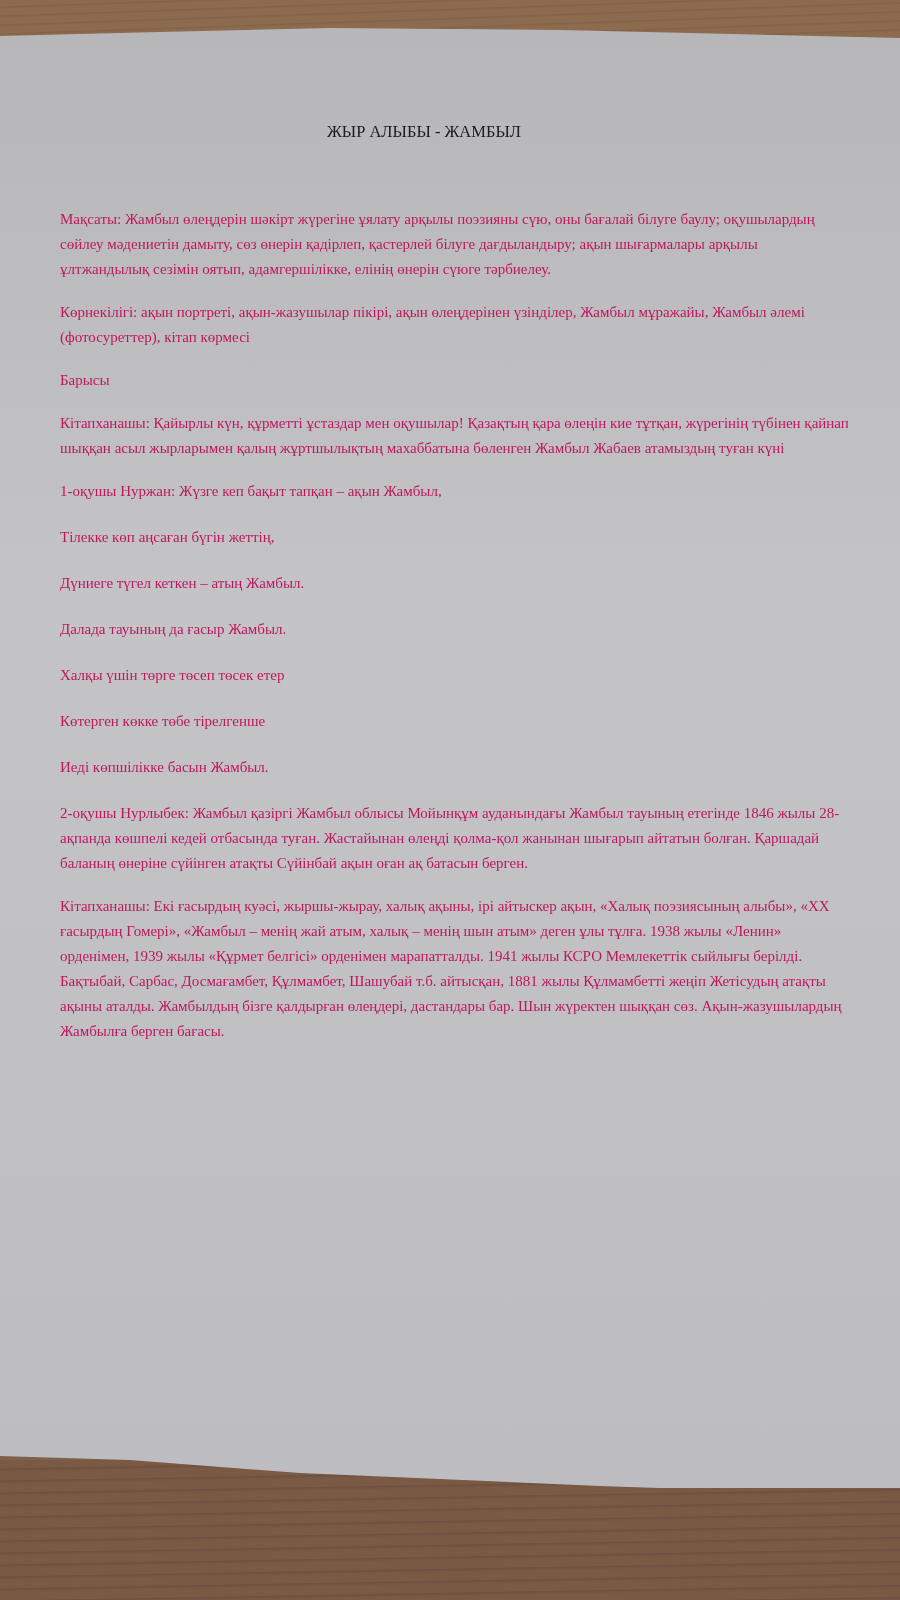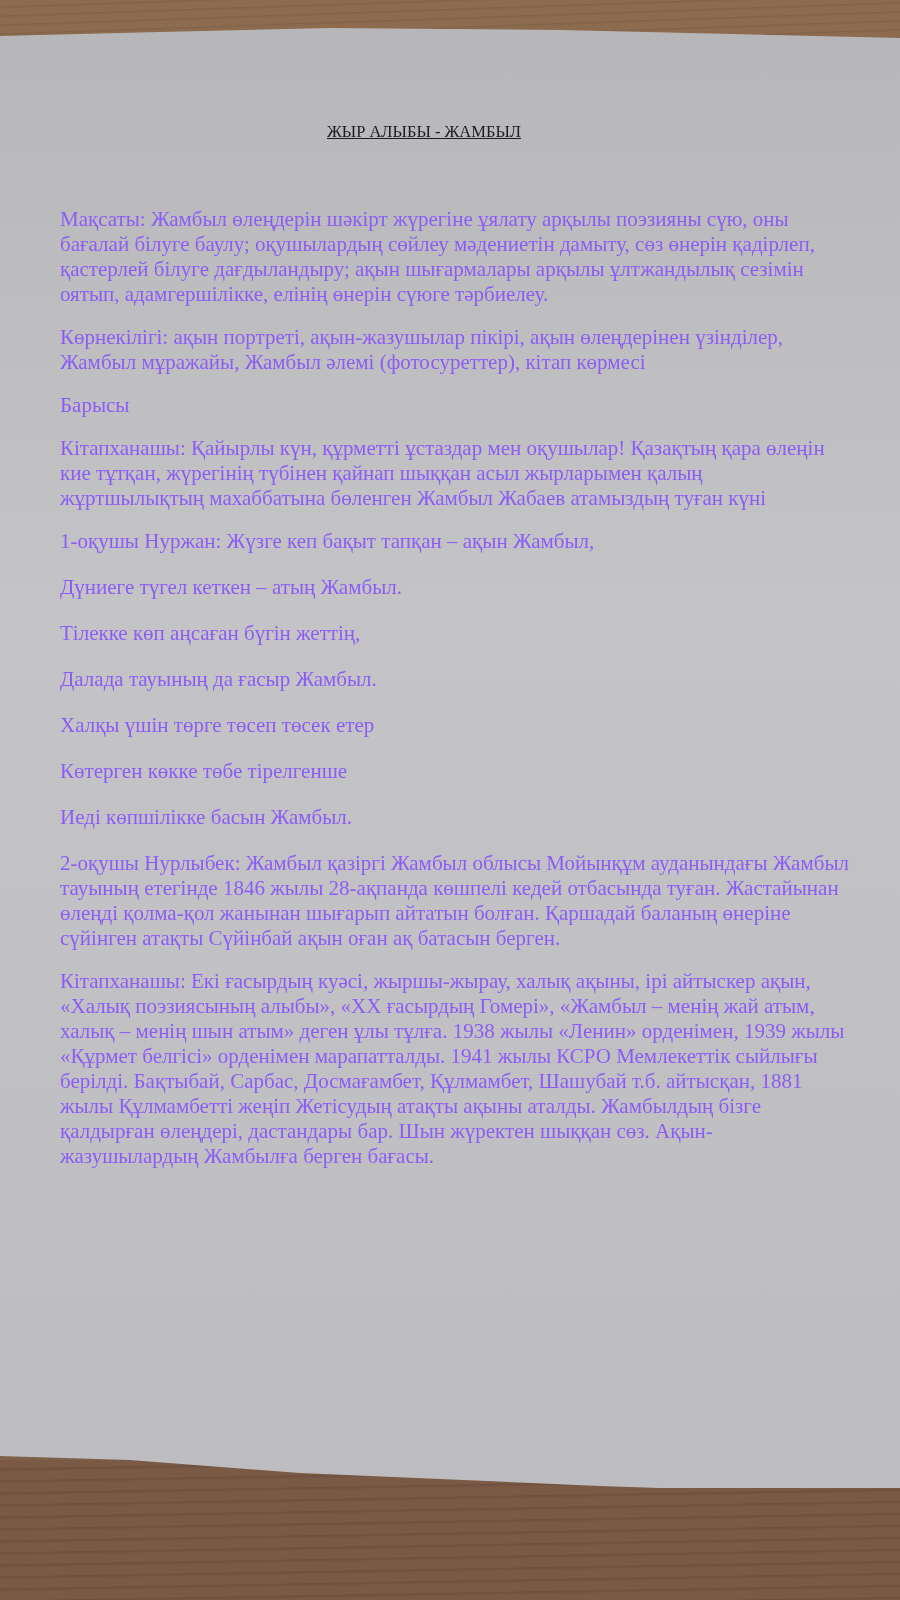--- a/index.html
+++ b/index.html
@@ -16,25 +16,25 @@
       position: absolute; left: 0; top: 1460px; width: 900px; height: 140px;
       background: repeating-linear-gradient(179deg, #7a5a44 0px, #7a5a44 8px, #6e5040 9px, #7a5a44 12px);
     }
     .paper {
       position: absolute; left: 0; top: 28px; width: 900px; height: 1460px;
       background: linear-gradient(180deg, #b7b7b9 0%, #c4c4c7 40%, #bdbdc1 100%);
       clip-path: polygon(0 8px, 160px 4px, 330px 0, 560px 2px, 900px 10px, 900px 1468px, 600px 1458px, 300px 1445px, 130px 1432px, 0 1428px);
     }
     .content {
       position: absolute; left: 50px; top: 120px; width: 790px;
-      color: #8b5cf6; font-size: 21px; line-height: 25px;
+      color: #be185d; font-size: 15px; line-height: 25px;
     }
     .title {
       position: absolute; left: 0; top: 122px; width: 848px; text-align: center;
-      font-size: 16.5px; color: #1d1d1f; text-decoration: underline;
+      font-size: 16.5px; color: #1d1d1f;
     }
     .para { margin: 0 0 18px 0; }
     .intro { position: absolute; left: 60px; top: 207px; width: 790px; }
     .poem-line { margin: 16px 0 21px 0; }
   </style>
 </head>
 <body>
 
 <div class="table-top"></div>
 <div class="table-bottom"></div>
@@ -43,22 +43,22 @@
 
 <div class="title">ЖЫР АЛЫБЫ - ЖАМБЫЛ</div>
 
 <div class="intro content">
   <p class="para">Мақсаты: Жамбыл өлеңдерін шәкірт жүрегіне ұялату арқылы поэзияны сүю, оны бағалай білуге баулу; оқушылардың сөйлеу мәдениетін дамыту, сөз өнерін қадірлеп, қастерлей білуге дағдыландыру; ақын шығармалары арқылы ұлтжандылық сезімін оятып, адамгершілікке, елінің өнерін сүюге тәрбиелеу.</p>
   <p class="para">Көрнекілігі: ақын портреті, ақын-жазушылар пікірі, ақын өлеңдерінен үзінділер, Жамбыл мұражайы, Жамбыл әлемі (фотосуреттер), кітап көрмесі</p>
   <p class="para">Барысы</p>
   <p class="para">Кітапханашы: Қайырлы күн, құрметті ұстаздар мен оқушылар! Қазақтың қара өлеңін кие тұтқан, жүрегінің түбінен қайнап шыққан асыл жырларымен қалың жұртшылықтың махаббатына бөленген Жамбыл Жабаев атамыздың туған күні</p>
 
   <p class="poem-line">1-оқушы Нуржан: Жүзге кеп бақыт тапқан – ақын Жамбыл,</p>
+  <p class="poem-line">Тілекке көп аңсаған бүгін жеттің,</p>
   <p class="poem-line">Дүниеге түгел кеткен – атың Жамбыл.</p>
-  <p class="poem-line">Тілекке көп аңсаған бүгін жеттің,</p>
   <p class="poem-line">Далада тауының да ғасыр Жамбыл.</p>
   <p class="poem-line">Халқы үшін төрге төсеп төсек етер</p>
   <p class="poem-line">Көтерген көкке төбе тірелгенше</p>
   <p class="poem-line">Иеді көпшілікке басын Жамбыл.</p>
 
   <p class="para">2-оқушы Нурлыбек: Жамбыл қазіргі Жамбыл облысы Мойынқұм ауданындағы Жамбыл тауының етегінде 1846 жылы 28-ақпанда көшпелі кедей отбасында туған. Жастайынан өлеңді қолма-қол жанынан шығарып айтатын болған. Қаршадай баланың өнеріне сүйінген атақты Сүйінбай ақын оған ақ батасын берген.</p>
   <p class="para">Кітапханашы: Екі ғасырдың куәсі, жыршы-жырау, халық ақыны, ірі айтыскер ақын, «Халық поэзиясының алыбы», «ХХ ғасырдың Гомері», «Жамбыл – менің жай атым, халық – менің шын атым» деген ұлы тұлға. 1938 жылы «Ленин» орденімен, 1939 жылы «Құрмет белгісі» орденімен марапатталды. 1941 жылы КСРО Мемлекеттік сыйлығы берілді. Бақтыбай, Сарбас, Досмағамбет, Құлмамбет, Шашубай т.б. айтысқан, 1881 жылы Құлмамбетті жеңіп Жетісудың атақты ақыны аталды. Жамбылдың бізге қалдырған өлеңдері, дастандары бар. Шын жүректен шыққан сөз. Ақын-жазушылардың Жамбылға берген бағасы.</p>
 </div>
 
 </body></html>

